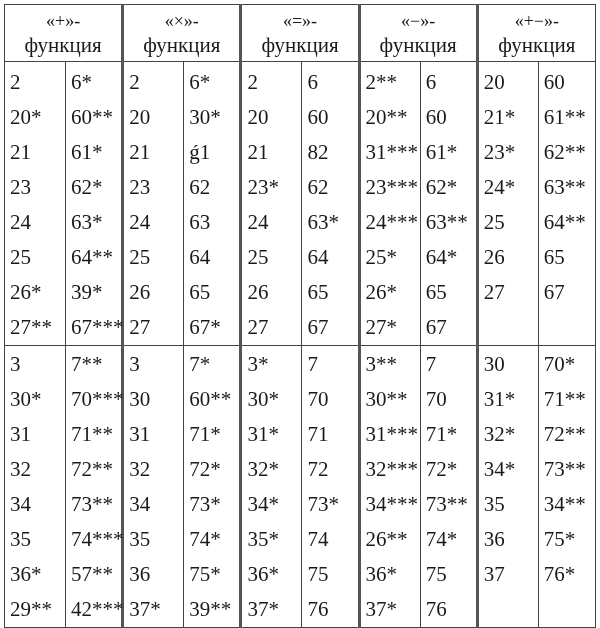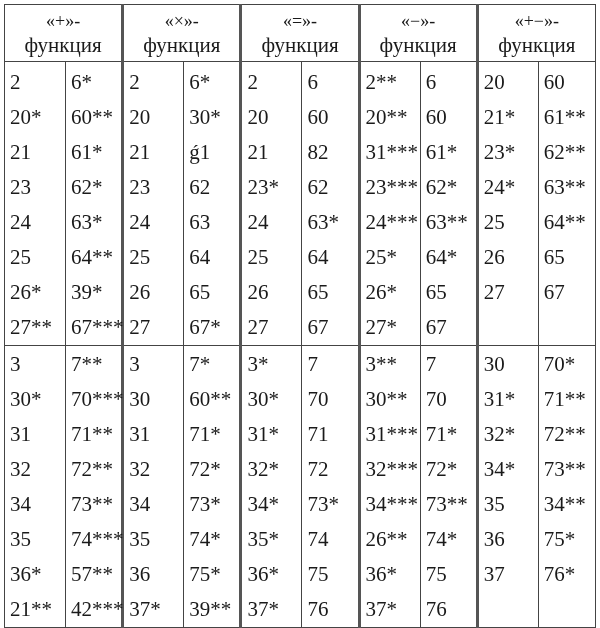--- a/index.html
+++ b/index.html
@@ -148,21 +148,21 @@
       </tr>
       <tr class="group group2">
         <td class="cell">
           <div>3</div>
           <div>30*</div>
           <div>31</div>
           <div>32</div>
           <div>34</div>
           <div>35</div>
           <div>36*</div>
-          <div>21**</div>
+          <div>29**</div>
         </td>
         <td class="cell">
           <div>7**</div>
           <div>70***</div>
           <div>71**</div>
           <div>72**</div>
           <div>73**</div>
           <div>74***</div>
           <div>57**</div>
           <div>42***</div>

